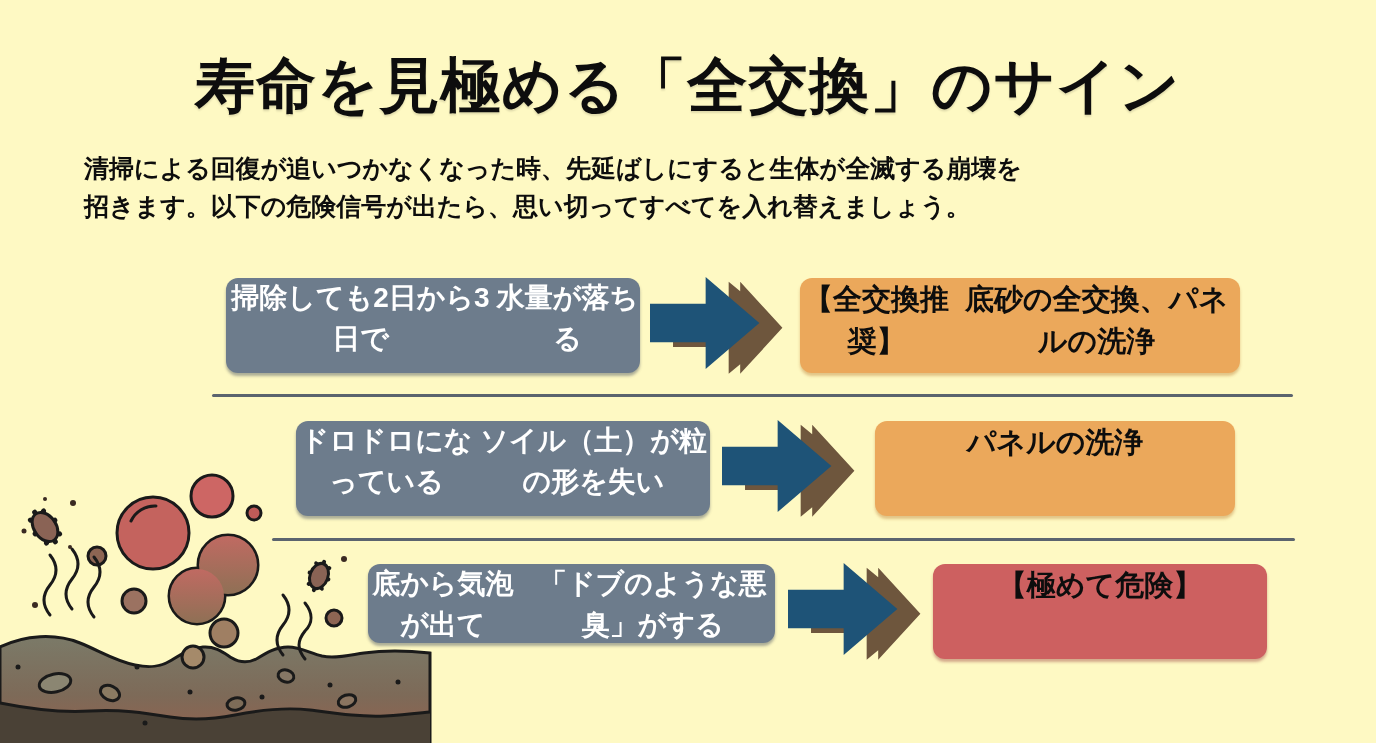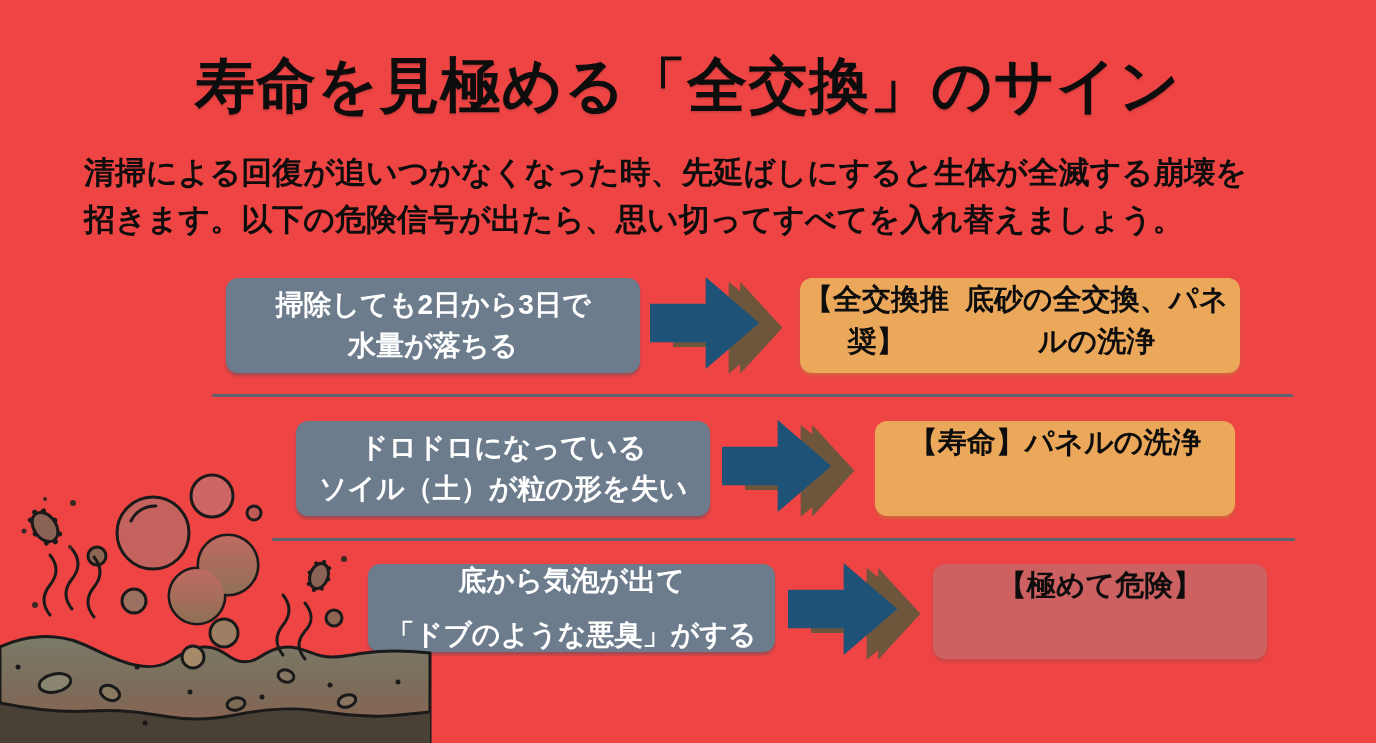--- a/index.html
+++ b/index.html
@@ -3,43 +3,43 @@
 <meta charset="utf-8">
 <style>
   html,body{margin:0;padding:0;}
   body{
     width:1376px;height:743px;
     background:#f2f1ea;
     font-family:"Liberation Sans","DejaVu Sans",sans-serif;
     color:#111;
     overflow:hidden;
   }
-  .canvas{position:relative;width:1376px;height:743px;background:#ef4444;overflow:hidden;}
+  .canvas{position:relative;width:1376px;height:743px;background:#fef9c3;overflow:hidden;}
 
   .title{
     position:absolute;top:46px;left:0;width:1376px;
     text-align:center;
     font-size:60px;font-weight:bold;letter-spacing:1px;
     color:#0d0d0d;
     text-shadow:0 2px 2px rgba(0,0,0,0.12);
     white-space:nowrap;
   }
   .subtitle{
     position:absolute;top:150px;left:84px;width:1240px;
-    font-size:31px;font-weight:bold;line-height:1.5;
+    font-size:25px;font-weight:bold;line-height:1.5;
     color:#0d0d0d;
   }
   .subtitle div{white-space:nowrap;}
 
   .sign-box{
     position:absolute;
     background:#6d7c8c;
     border-radius:12px;
     color:#fff;font-weight:bold;font-size:28px;text-align:center;
-    display:flex;flex-direction:column;justify-content:center;
+    display:flex;justify-content:center;
     line-height:1.45;
     box-shadow:0 3px 3px rgba(70,80,95,.45);
   }
   .action-box{
     position:absolute;
     border-radius:12px;
     color:#0d0d0d;font-weight:bold;font-size:29px;text-align:center;
     display:flex;flex-direction:row;justify-content:center;
     line-height:1.45;
   }
@@ -54,21 +54,21 @@
   .r1-sign{left:226px;top:278px;width:414px;height:95px;}
   .r1-arrow{left:650px;top:272px;}
   .r1-action{left:800px;top:278px;width:440px;height:95px;}
   .divider-1{left:212px;top:394px;width:1081px;}
   
   .r2-sign{left:296px;top:421px;width:414px;height:95px;}
   .r2-arrow{left:722px;top:415px;}
   .r2-action{left:875px;top:421px;width:360px;height:95px;}
   .divider-2{left:272px;top:538px;width:1023px;}
   
-  .r3-sign{left:368px;top:564px;width:407px;height:88px;gap:13px;}
+  .r3-sign{left:368px;top:564px;width:407px;height:79px;gap:13px;}
   .r3-arrow{left:788px;top:558px;}
   .r3-action{left:933px;top:564px;width:334px;height:95px;font-family:Liberation Serif, serif;}
 
   .illustration{position:absolute;left:0;top:455px;width:440px;height:288px;}
 </style>
 </head>
 <body>
 
 <div class="canvas">
 
@@ -100,21 +100,20 @@
     <div>ドロドロになっている</div>
     <div>ソイル（土）が粒の形を失い</div>
   </div>
   <svg class="arrow r2-arrow" viewBox="0 0 148 106">
     <g transform="translate(24,5)">
       <polygon fill="#6e563d" points="0,33 58,33 58,5 70,15 70,5 114,53 70,101 70,91 58,101 58,73 0,73"></polygon>
     </g>
     <polygon fill="#1e5377" points="0,33 58,33 58,5 114,53 58,101 58,73 0,73"></polygon>
   </svg>
   <div class="action-box action-orange r2-action">
-    <div>【寿命】</div>
     <div>パネルの洗浄</div>
   </div>
 
   <div class="divider divider-2"></div>
 
   <div class="sign-box r3-sign">
     <div>底から気泡が出て</div>
     <div>「ドブのような悪臭」がする</div>
   </div>
   <svg class="arrow r3-arrow" viewBox="0 0 148 106">

